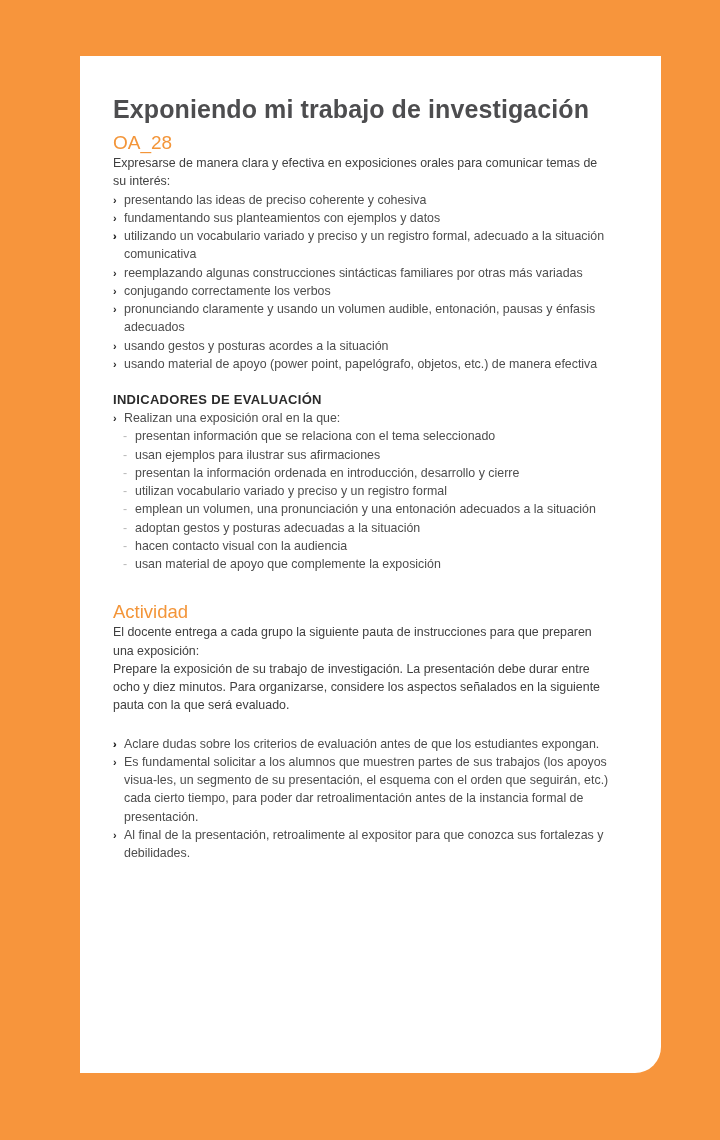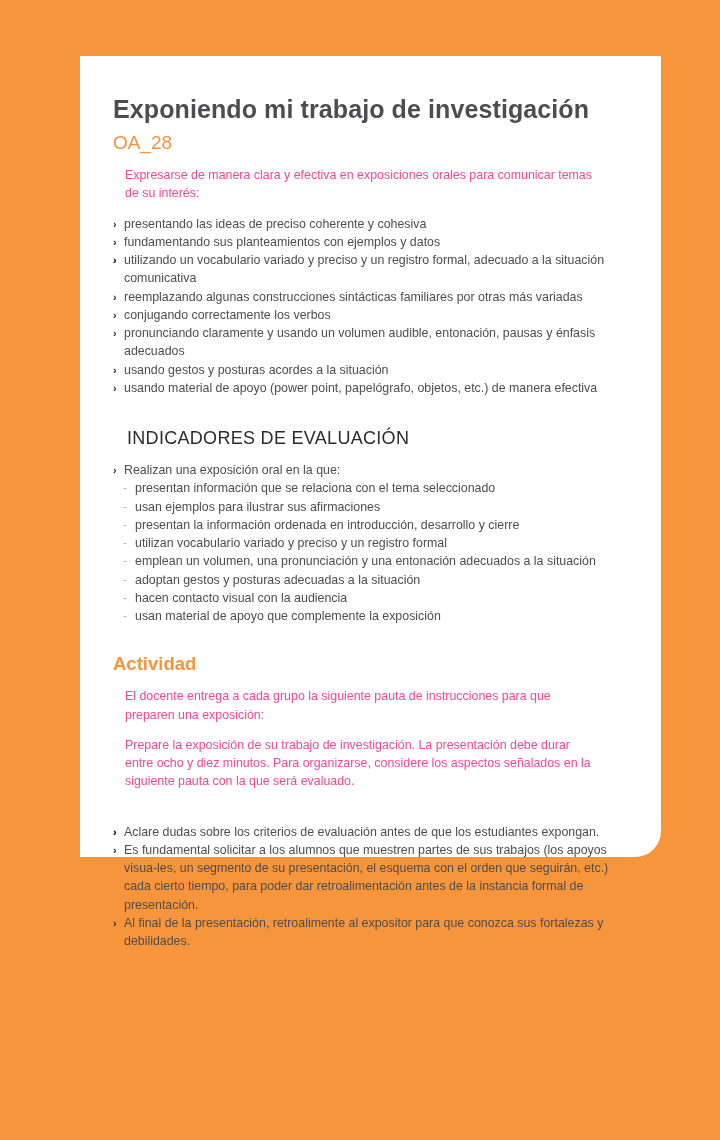--- a/index.html
+++ b/index.html
@@ -6,21 +6,21 @@
   body {
     width: 720px; height: 1140px;
     background: #f7953c;
     position: relative;
     overflow: hidden;
     font-family: "Liberation Sans", "DejaVu Sans", sans-serif;
   }
   .card {
     position: absolute;
     left: 80px; top: 56px;
-    width: 581px; height: 801px;
+    width: 581px; height: 1017px;
     background: #ffffff;
     border-bottom-right-radius: 26px;
   }
   .content {
     position: absolute;
     left: 33px; top: 36px;
     width: 500px;
   }
   .title {
     font-size: 25px;
@@ -33,23 +33,23 @@
   }
   .oa-code {
     font-size: 19px;
     font-weight: normal;
     color: #f39539;
     margin: 6px 0 0 0;
     line-height: 22px;
   }
   .body-text {
     font-size: 12.4px;
-    color: #ec4899;
+    color: #404040;
     line-height: 18.25px;
-    margin: 12px;
+    margin: 0;
   }
   ul.bullets {
     list-style: none;
     margin: 0; padding: 0;
   }
   ul.bullets li {
     position: relative;
     padding-left: 11px;
     font-size: 12.4px;
     color: #4d4d4d;
@@ -72,30 +72,30 @@
     font-size: 12.4px;
     color: #4d4d4d;
     line-height: 18.25px;
   }
   ul.dashes li .dash {
     position: absolute;
     left: 0; top: 0;
     color: #b8b8b8;
   }
   .subheading {
-    font-size: 18px;
-    font-weight: normal;
+    font-size: 13px;
+    font-weight: bold;
     color: #2b2b2b;
     letter-spacing: 0.3px;
-    margin: 14px;
+    margin: 0;
     line-height: 18px;
   }
   .section-title {
     font-size: 18.5px;
-    font-weight: bold;
+    font-weight: normal;
     color: #f39539;
     margin: 0;
     line-height: 22px;
   }
 </style>
 </head>
 <body>
 
 <div class="card">
   <div class="content">

